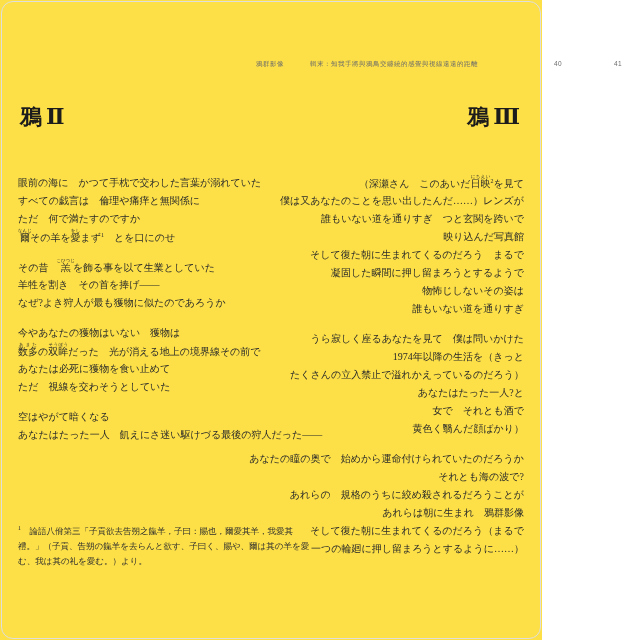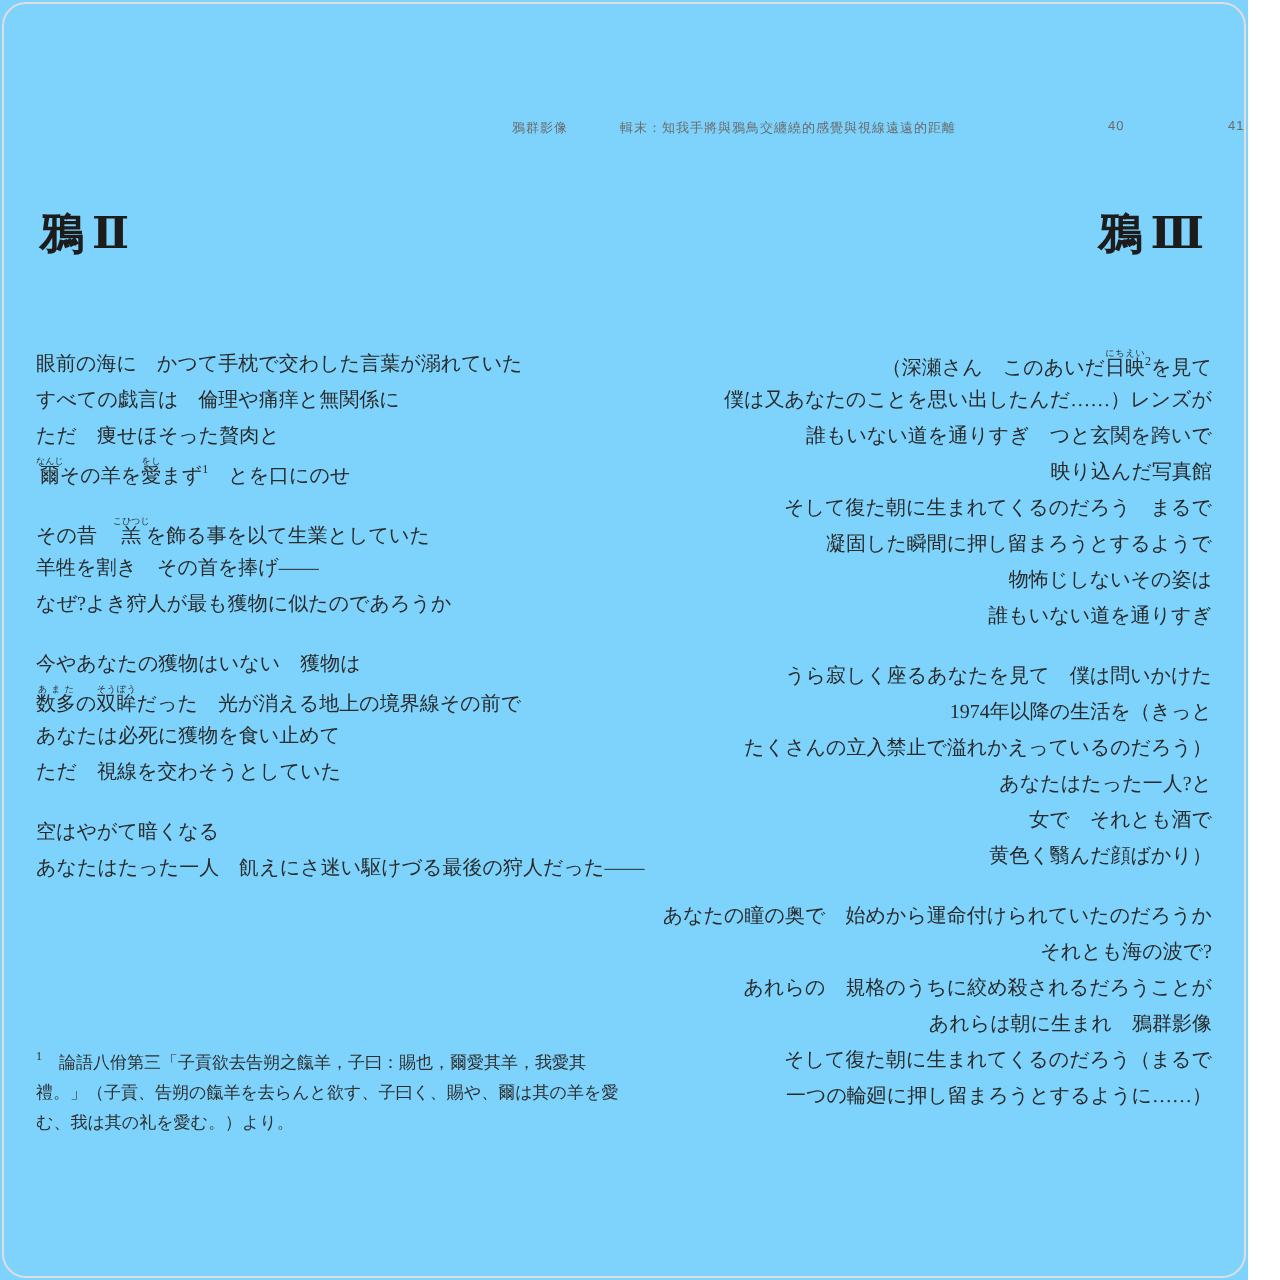--- a/index.html
+++ b/index.html
@@ -1,21 +1,21 @@
 <!DOCTYPE html>
 <html><head>
 <meta charset="utf-8">
 <style>
   html,body{margin:0;padding:0;}
   body{
     width:640px;height:640px;background:#ffffff;
     font-family:"Liberation Serif","DejaVu Serif",serif;
     color:#262626;overflow:hidden;
   }
-  .canvas{position:relative;width:624px;height:640px;background:#7dd3fc;}
+  .canvas{position:relative;width:542px;height:640px;background:#fde047;}
   .frame{
     position:absolute;inset:1px;border:1px solid #dedede;border-radius:12px;
     pointer-events:none;
   }
   
   .running-header{
     position:absolute;top:60px;left:0;right:0;height:12px;
     font-size:6.5px;color:#6b6b6b;letter-spacing:0.5px;
     font-family:"Liberation Sans","DejaVu Sans",sans-serif;
   }
@@ -62,21 +62,21 @@
     <span class="rh-num-left">40</span>
     <span class="rh-num-right">41</span>
   </div>
 
   <div class="page page-left">
     <h1 class="poem-title poem-title-left">鴉Ⅱ</h1>
     <div class="poem-body align-left">
         <div class="stanza">
           <div class="line">眼前の海に　かつて手枕で交わした言葉が溺れていた</div>
           <div class="line">すべての戯言は　倫理や痛痒と無関係に</div>
-          <div class="line">ただ　痩せほそった贅肉と</div>
+          <div class="line">ただ　何で満たすのですか</div>
           <div class="line"><ruby>爾<rt>なんじ</rt></ruby>その羊を<ruby>愛<rt>をし</rt></ruby>まず<sup>1</sup>　とを口にのせ</div>
         </div>
         <div class="stanza">
           <div class="line">その昔　<ruby>羔<rt>こひつじ</rt></ruby>を飾る事を以て生業としていた</div>
           <div class="line">羊牲を割き　その首を捧げ――</div>
           <div class="line">なぜ?よき狩人が最も獲物に似たのであろうか</div>
         </div>
         <div class="stanza">
           <div class="line">今やあなたの獲物はいない　獲物は</div>
           <div class="line"><ruby>数多<rt>あまた</rt></ruby>の<ruby>双眸<rt>そうぼう</rt></ruby>だった　光が消える地上の境界線その前で</div>

